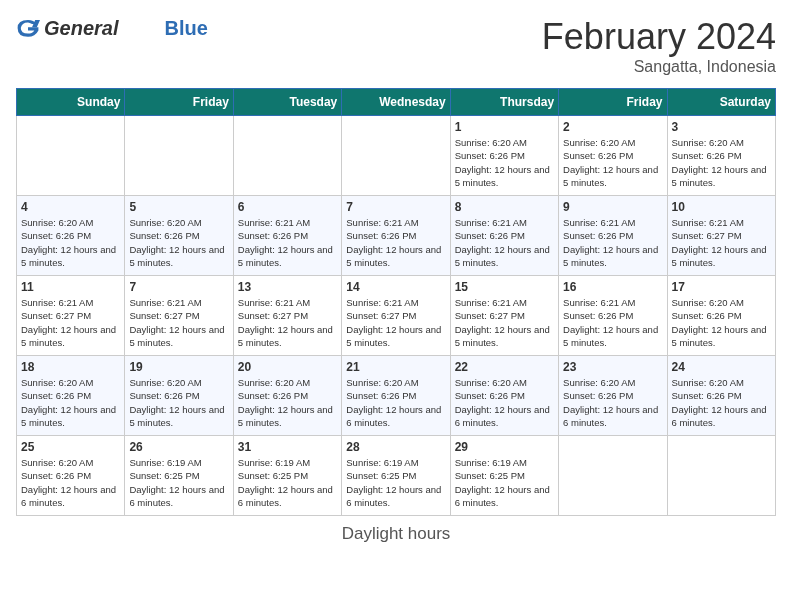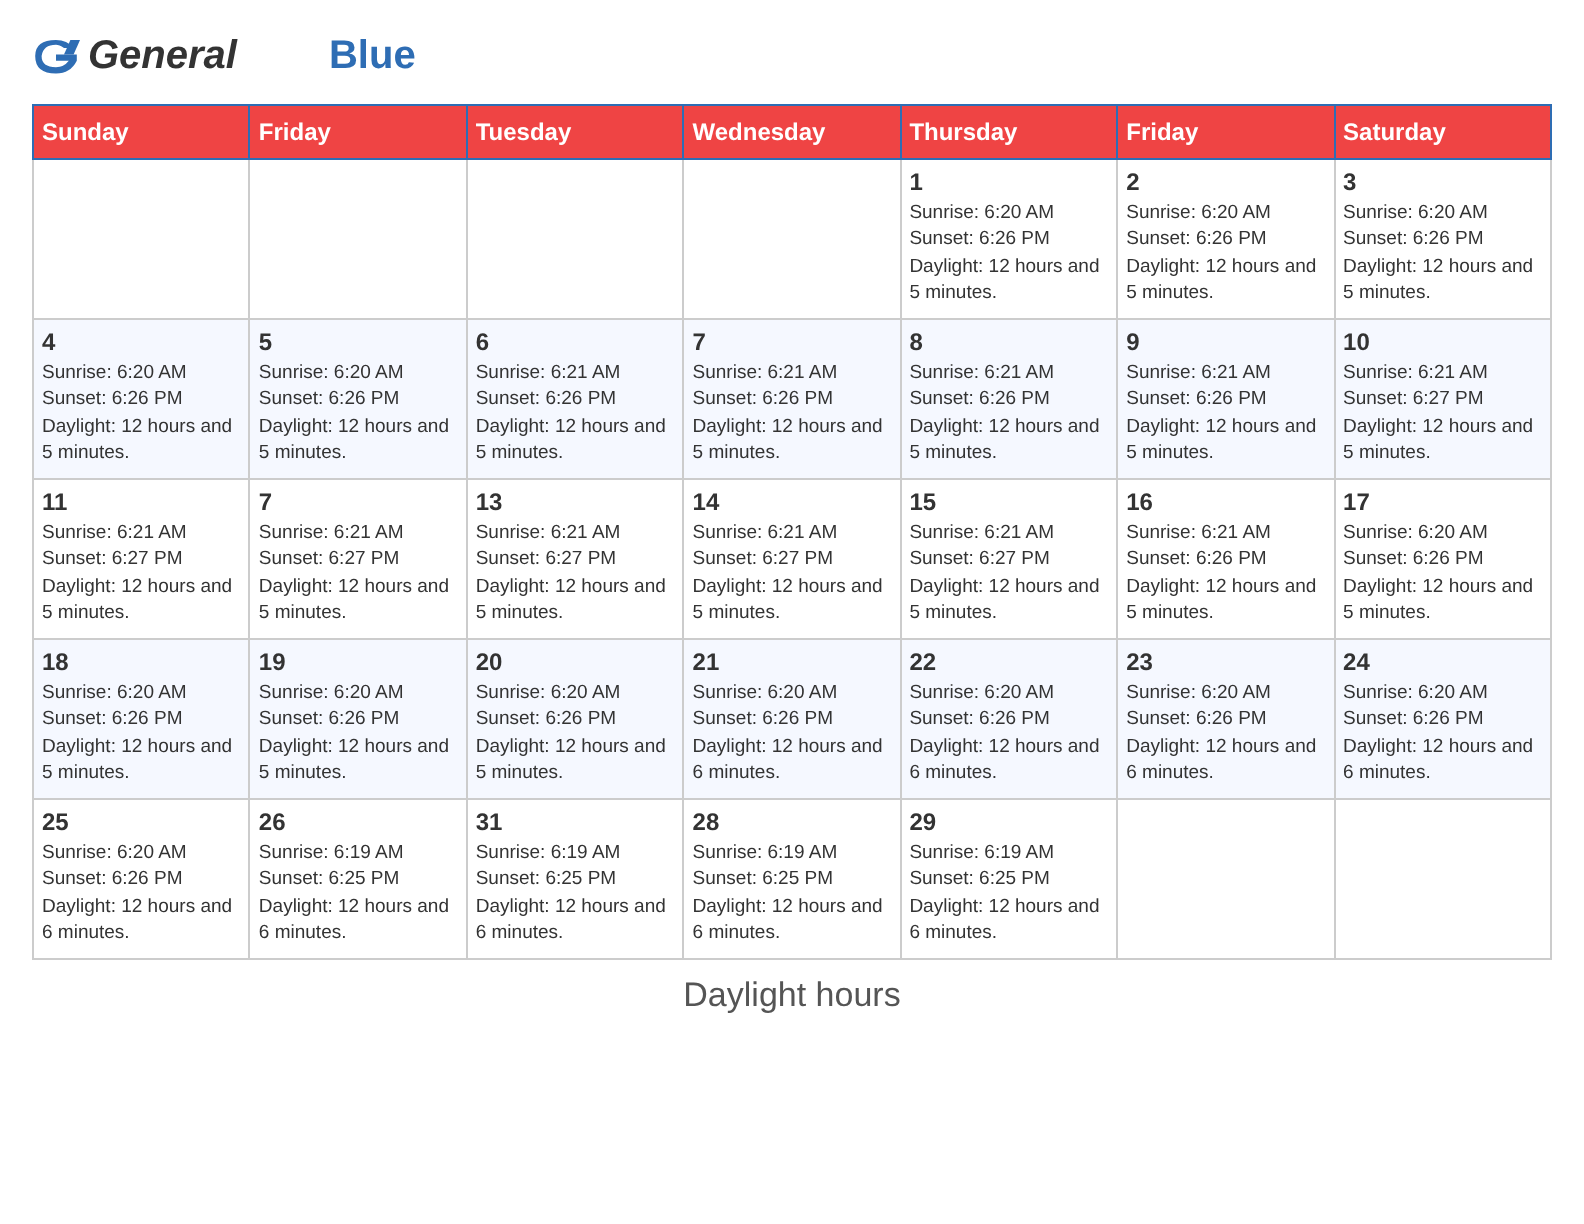--- a/index.html
+++ b/index.html
@@ -36,24 +36,24 @@
     .calendar-subtitle {
       font-size: 16px;
       color: #555;
     }
     table {
       width: 100%;
       border-collapse: collapse;
       font-size: 11px;
     }
     thead tr th {
-      background: #ef4444;
+      background: #0f766e;
       color: #fff;
       padding: 6px 4px;
-      text-align: left;
+      text-align: right;
       font-size: 12px;
       font-weight: bold;
       border: 1px solid #2e6db4;
     }
     tbody tr td {
       border: 1px solid #ccc;
       vertical-align: top;
       padding: 4px;
       width: calc(100% / 7);
       min-height: 80px;
@@ -98,20 +98,24 @@
     <svg class="logo-icon" viewBox="0 0 30 30" xmlns="http://www.w3.org/2000/svg">
       <path d="M2 15 Q2 5 15 5 Q22 5 26 10 L20 10 Q17 8 15 8 Q7 8 6 15 Q6 22 15 22 Q20 22 23 18 L15 18 L15 14 L28 14 L28 18 Q24 26 15 26 Q2 26 2 15 Z" fill="#2e6db4"></path>
       <path d="M24 5 L30 5 L26 14 L20 14 Z" fill="#2e6db4"></path>
     </svg>
     <div>
       <div>
         <span style="font-size:20px;font-weight:bold;color:#333;font-style:italic;">General</span><span style="font-size:20px;font-weight:bold;color:#2e6db4;padding-left:46px;">Blue</span>
       </div>
     </div>
   </div>
+  <div class="title-block">
+    <div class="calendar-title">February 2024</div>
+    <div class="calendar-subtitle">Sangatta, Indonesia</div>
+  </div>
 </div>
 
 <table>
   <thead>
     <tr>
     <th>Sunday</th>
         <th>Friday</th>
         <th>Tuesday</th>
         <th>Wednesday</th>
         <th>Thursday</th>

